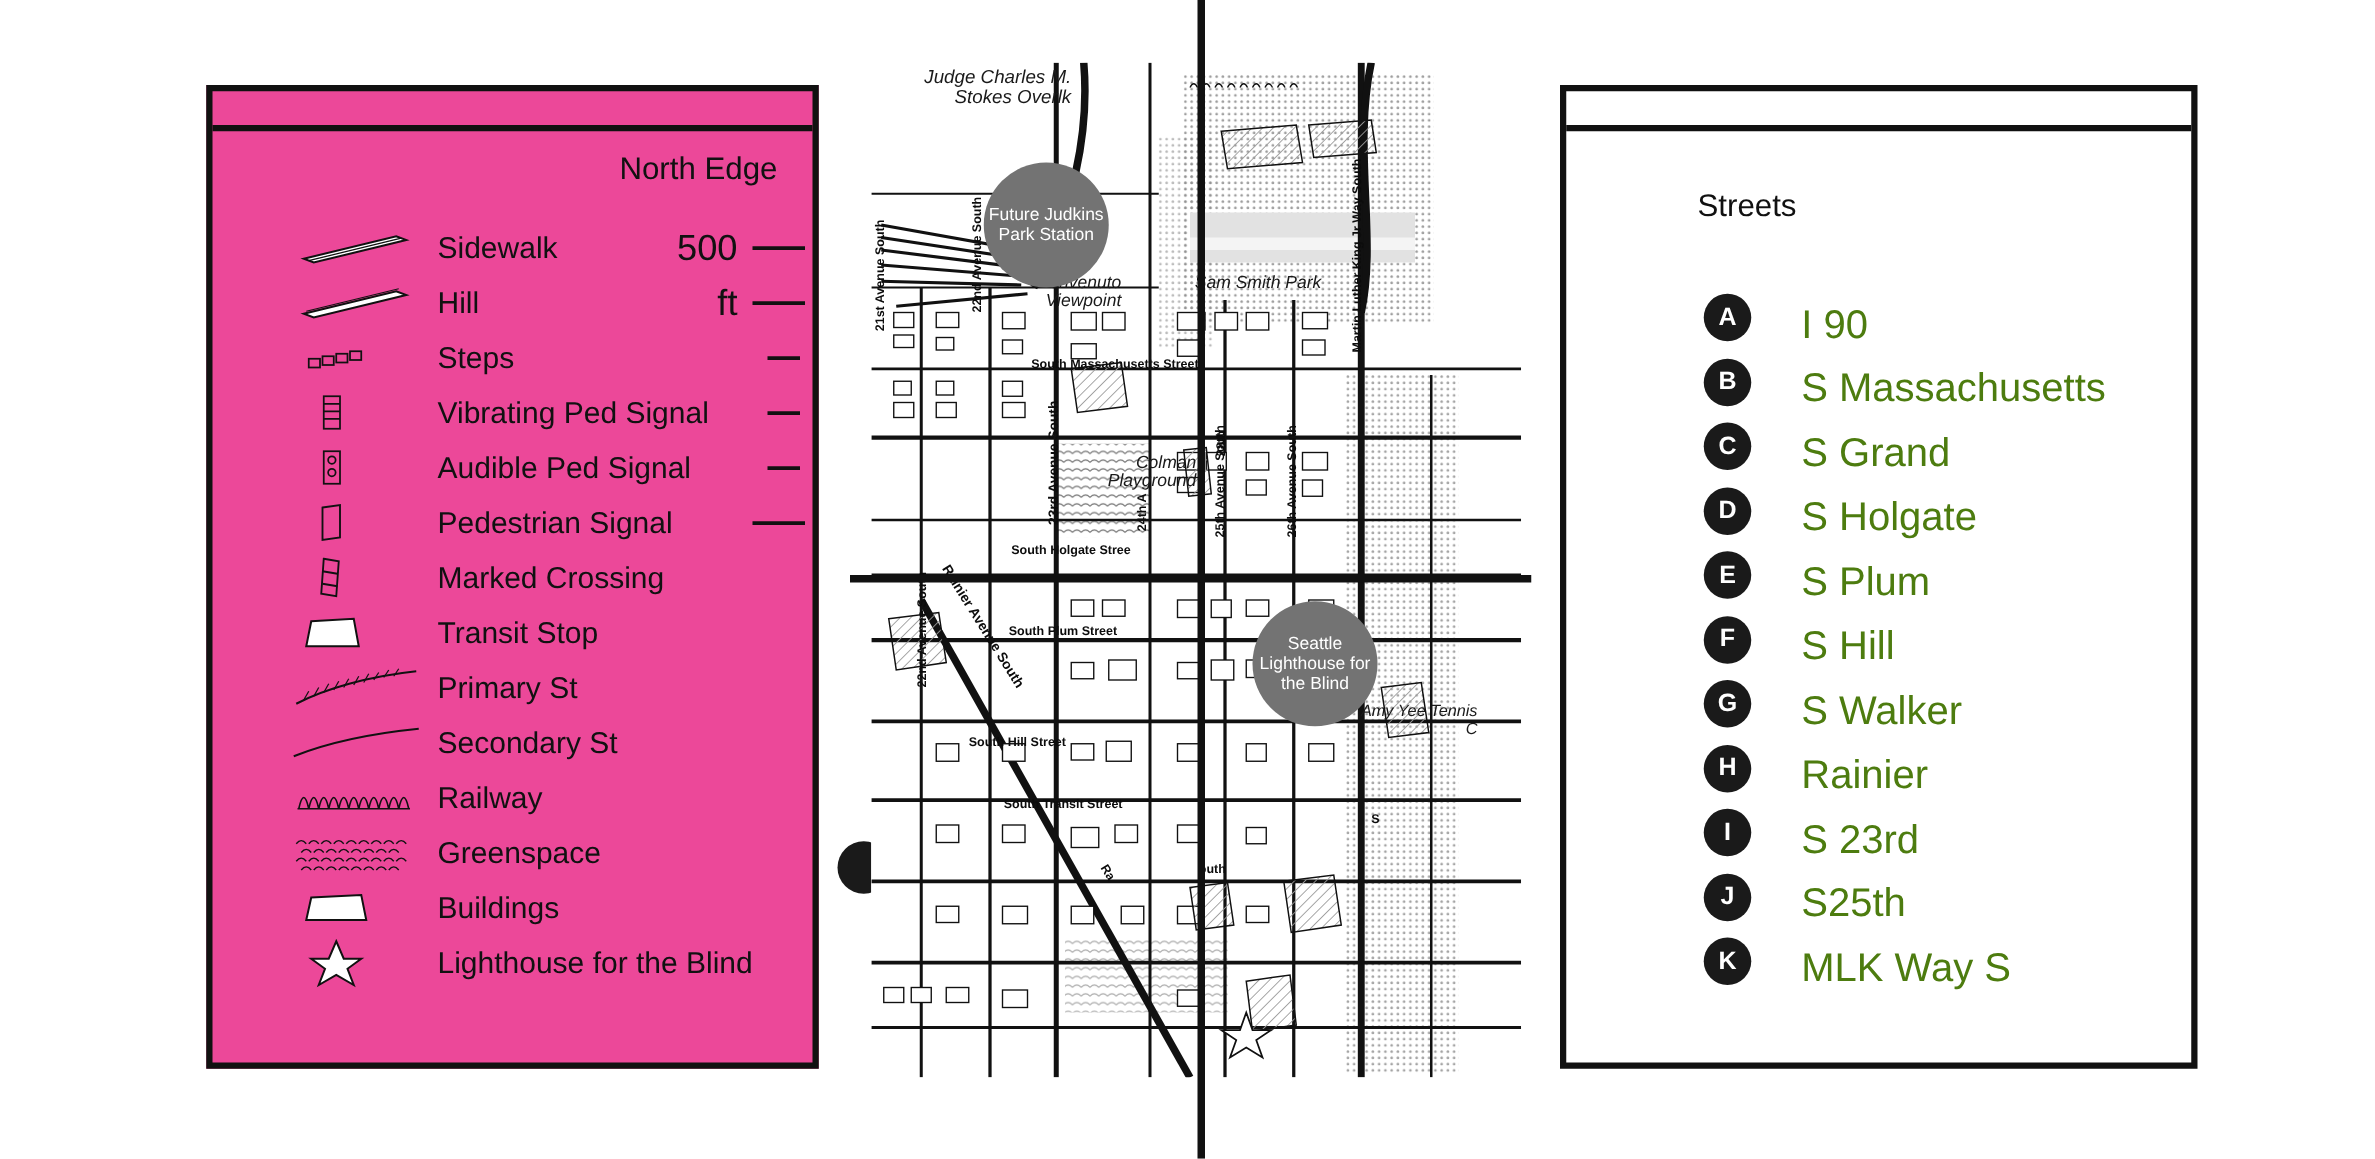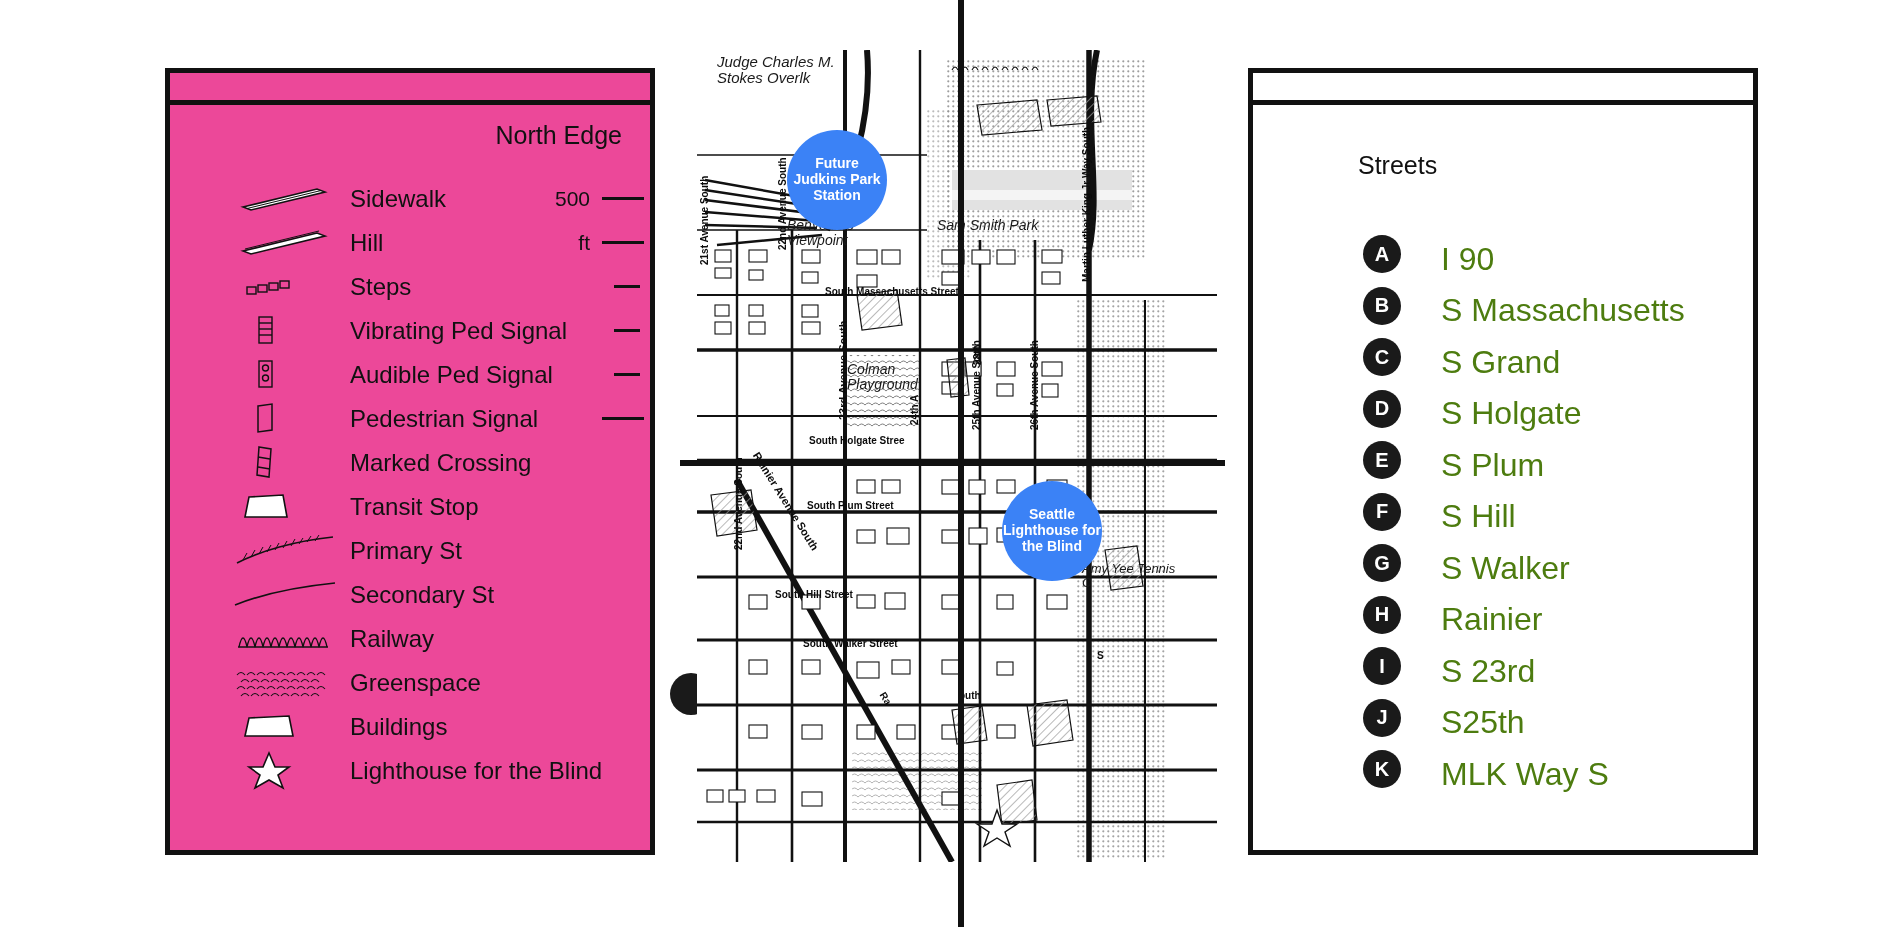--- a/index.html
+++ b/index.html
@@ -70,21 +70,21 @@
   .key-label {
     position: absolute;
     left: 180px;
     font-size: 24px;
     color: #111111;
     line-height: 42px;
   }
   .scalebar-num {
     position: absolute;
     right: 60px;
-    font-size: 21px;
+    font-size: 29px;
     color: #111111;
     line-height: 42px;
     text-align: right;
   }
   .scale-tick {
     position: absolute;
     right: 10px;
     top: 20px;
     width: 26px;
     height: 3px;
@@ -140,44 +140,43 @@
     top: 460px;
     width: 545px;
     height: 6px;
     background: #111111;
   }
 
   .map-label {
     position: absolute;
     font-style: italic;
     color: #1a1a1a;
-    text-align: left;
+    text-align: right;
     line-height: 1.05;
     pointer-events: none;
   }
   .street-label {
     position: absolute;
     font-weight: bold;
     color: #0c0c0c;
     white-space: nowrap;
     pointer-events: none;
   }
 
   .poi-bubble {
     position: absolute;
     border-radius: 50%;
-    background: #3b82f6;
+    background: #737373;
     color: #ffffff;
     display: flex;
     align-items: center;
     justify-content: center;
     text-align: center;
     line-height: 1.12;
     font-size: 14px;
-    font-weight: bold;
   }
 
   
   #streets-panel {
     position: absolute;
     left: 1248px;
     top: 68px;
     width: 510px;
     height: 787px;
     border: 5px solid #111111;
@@ -591,21 +590,21 @@
     <div class="street-label" style="left:64px; top:400px; font-size:11px; transform:rotate(58deg); transform-origin:left top;">Rainier Avenue South</div>
     <div class="street-label" style="left:140px; top:370px; font-size:11px; transform:rotate(-90deg); transform-origin:left top;">23rd Avenue South</div>
     <div class="street-label" style="left:212px; top:375px; font-size:10px; transform:rotate(-90deg); transform-origin:left top;">24th A</div>
     <div class="street-label" style="left:112px; top:385px; font-size:10px;">South Holgate Stree</div>
     <div class="street-label" style="left:274px; top:380px; font-size:10px; transform:rotate(-90deg); transform-origin:left top;">25th Avenue South</div>
     <div class="street-label" style="left:332px; top:380px; font-size:10px; transform:rotate(-90deg); transform-origin:left top;">26th Avenue South</div>
     <div class="street-label" style="left:110px; top:450px; font-size:10px;">South Plum Street</div>
     <div class="street-label" style="left:332px; top:450px; font-size:10px;">Plum Street</div>
     <div class="street-label" style="left:36px; top:500px; font-size:10px; transform:rotate(-90deg); transform-origin:left top;">22nd Avenue South</div>
     <div class="street-label" style="left:78px; top:539px; font-size:10px;">South Hill Street</div>
-    <div class="street-label" style="left:106px; top:588px; font-size:10px;">South Walker Street</div>
+    <div class="street-label" style="left:106px; top:588px; font-size:10px;">South Transit Street</div>
     <div class="street-label" style="left:190px; top:640px; font-size:10px; transform:rotate(58deg); transform-origin:left top;">Ra</div>
     <div class="street-label" style="left:262px; top:640px; font-size:10px;">outh</div>
     <div class="street-label" style="left:400px; top:600px; font-size:10px;">S</div>
 
     <div class="poi-bubble" style="left:90px; top:80px; width:100px; height:100px;">Future Judkins Park Station</div>
     <div class="poi-bubble" style="left:305px; top:431px; width:100px; height:100px;">Seattle Lighthouse for the Blind</div>
   </div>
 
   <div id="crosshair-v"></div>
   <div id="crosshair-h"></div>

